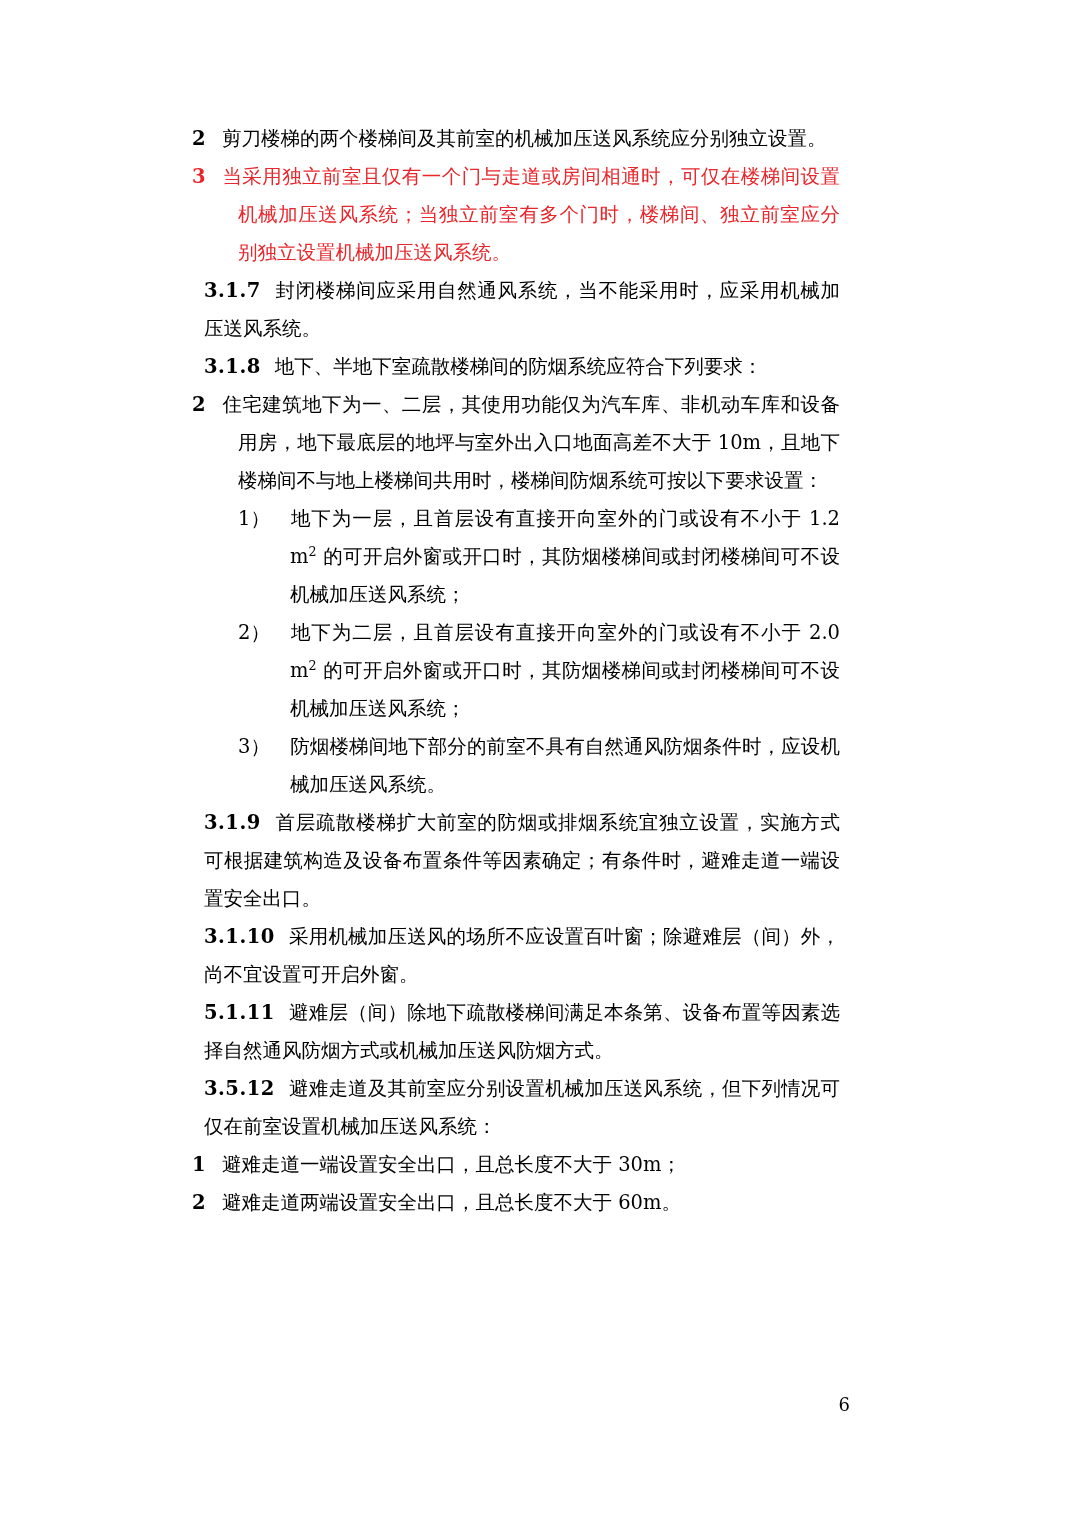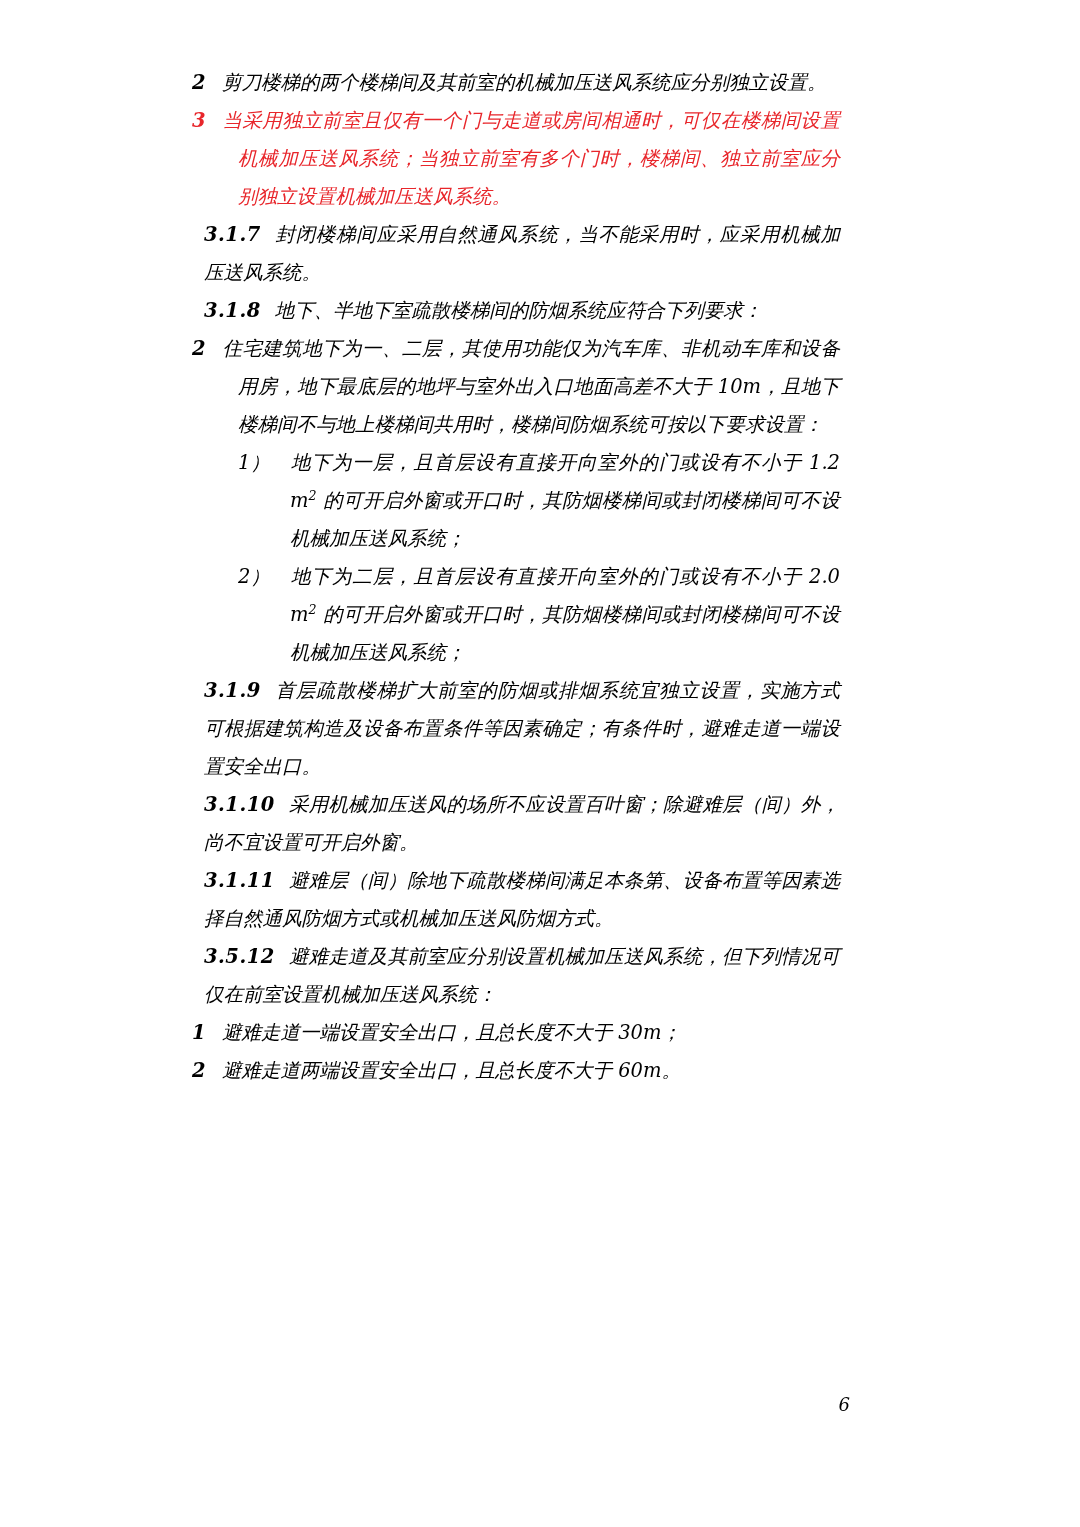--- a/index.html
+++ b/index.html
@@ -13,22 +13,21 @@
     font-family: "DejaVu Serif", "Liberation Serif", serif;
     color: #000000;
     position: relative;
     overflow: hidden;
   }
   .page {
     position: relative;
     width: 1000px;
     height: 1527px;
     box-sizing: border-box;
-    padding: 64px 160px 60px 160px;
-    font-style: italic;
+    padding: 120px 160px 60px 160px;
   }
   .doc-body {
     font-size: 19.5px;
     line-height: 1.95;
   }
   p {
     margin: 0 0 0 0;
     text-align: justify;
     text-justify: inter-ideograph;
   }
@@ -108,32 +107,35 @@
     </p>
 
     <p class="sub">
       <span class="snum">1）</span><span>地下为一层，且首层设有直接开向室外的门或设有不小于 1.2 m</span><sup>2</sup><span> 的可开启外窗或开口时，其防烟楼梯间或封闭楼梯间可不设机械加压送风系统；</span>
     </p>
 
     <p class="sub">
       <span class="snum">2）</span><span>地下为二层，且首层设有直接开向室外的门或设有不小于 2.0 m</span><sup>2</sup><span> 的可开启外窗或开口时，其防烟楼梯间或封闭楼梯间可不设机械加压送风系统；</span>
     </p>
 
+    <p class="sub">
+      <span class="snum">3）</span><span>防烟楼梯间地下部分的前室不具有自然通风防烟条件时，应设机械加压送风系统。</span>
+    </p>
 
 
     <p class="clause">
       <span class="cnum">3.1.9</span><span>首层疏散楼梯扩大前室的防烟或排烟系统宜独立设置，实施方式可根据建筑构造及设备布置条件等因素确定；有条件时，避难走道一端设置安全出口。</span>
     </p>
 
     <p class="clause">
       <span class="cnum">3.1.10</span><span>采用机械加压送风的场所不应设置百叶窗；除避难层（间）外，尚不宜设置可开启外窗。</span>
     </p>
 
     <p class="clause">
-      <span class="cnum">3.1.11</span><span>避难层（间）除地下疏散楼梯间满足本条第、设备布置等因素选择自然通风防烟方式或机械加压送风防烟方式。</span>
+      <span class="cnum">5.1.11</span><span>避难层（间）除地下疏散楼梯间满足本条第、设备布置等因素选择自然通风防烟方式或机械加压送风防烟方式。</span>
     </p>
 
     <p class="clause">
       <span class="cnum">3.5.12</span><span>避难走道及其前室应分别设置机械加压送风系统，但下列情况可仅在前室设置机械加压送风系统：</span>
     </p>
 
     <p class="item">
       <span class="num">1</span><span>避难走道一端设置安全出口，且总长度不大于 30m；</span>
     </p>
 

